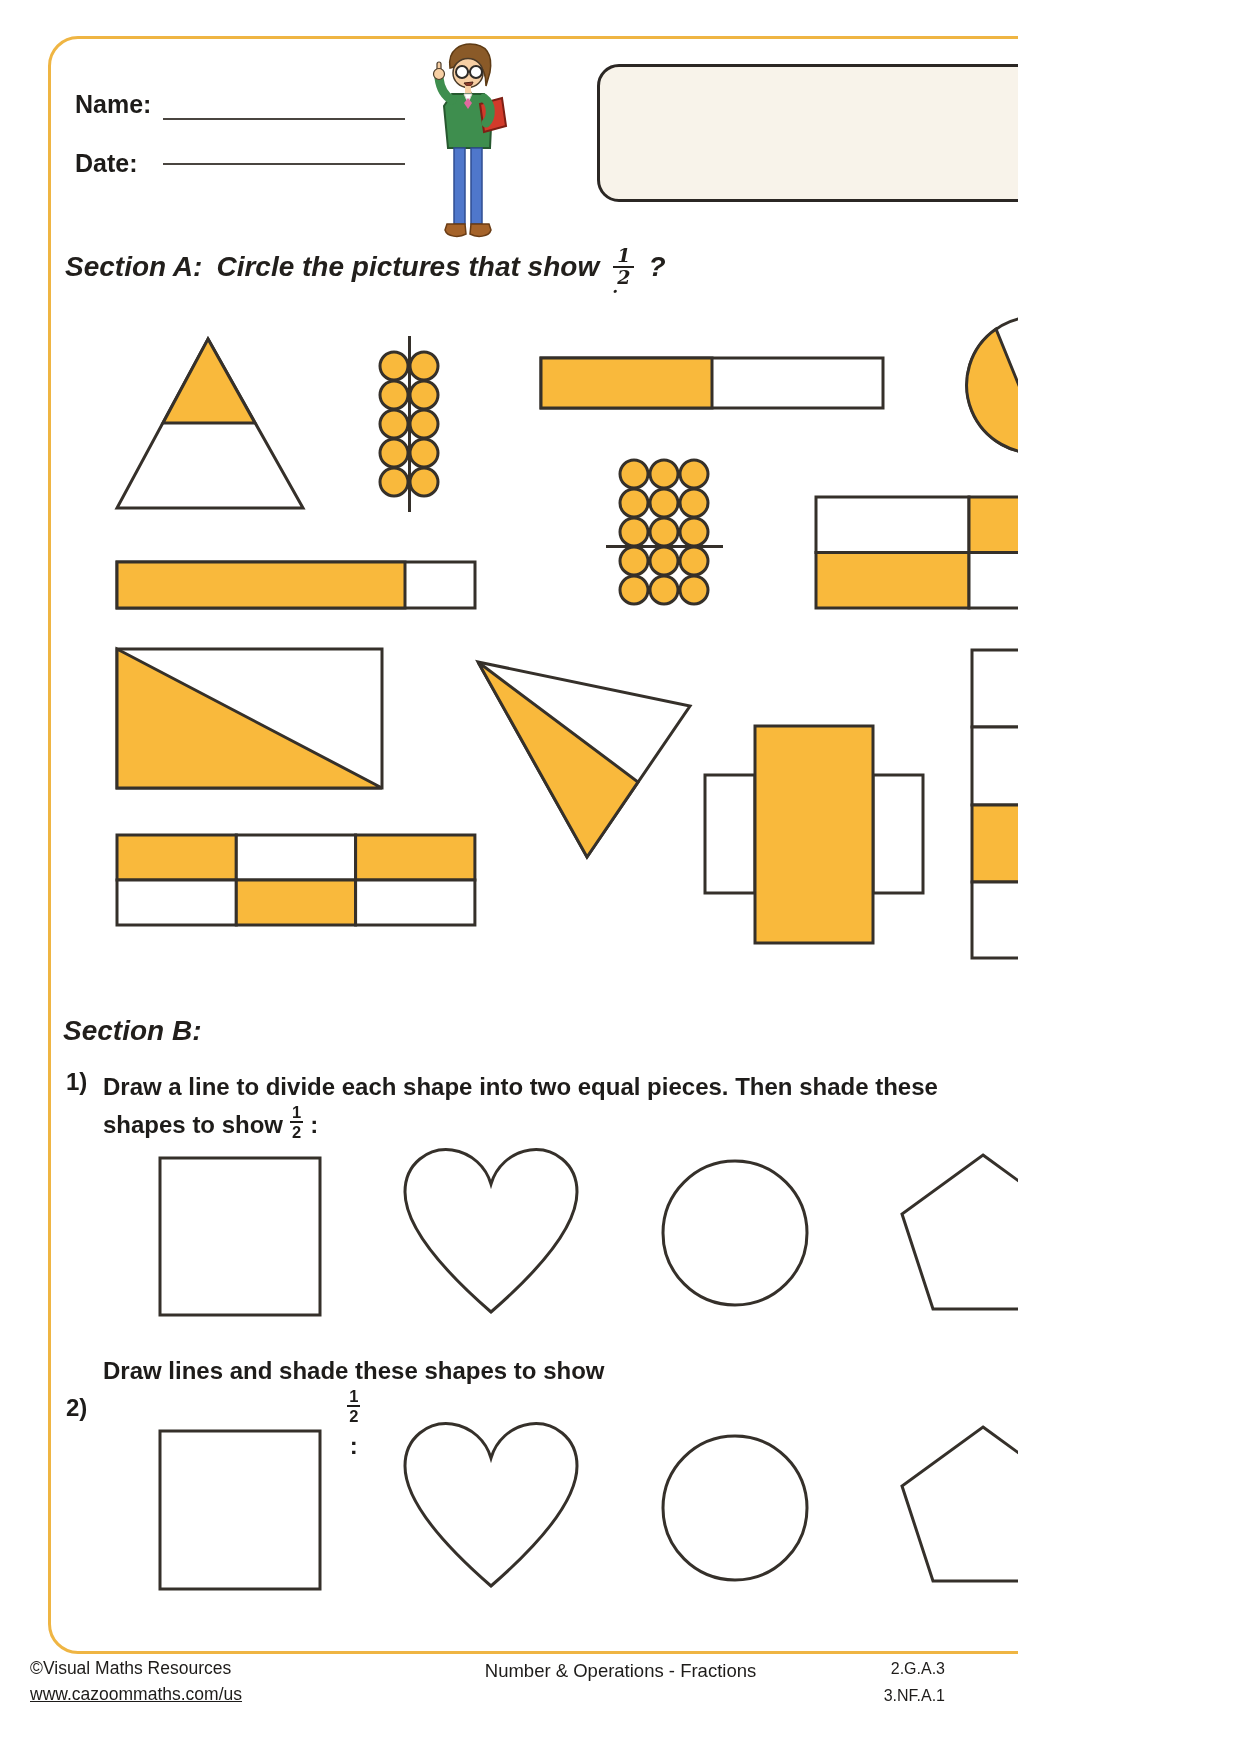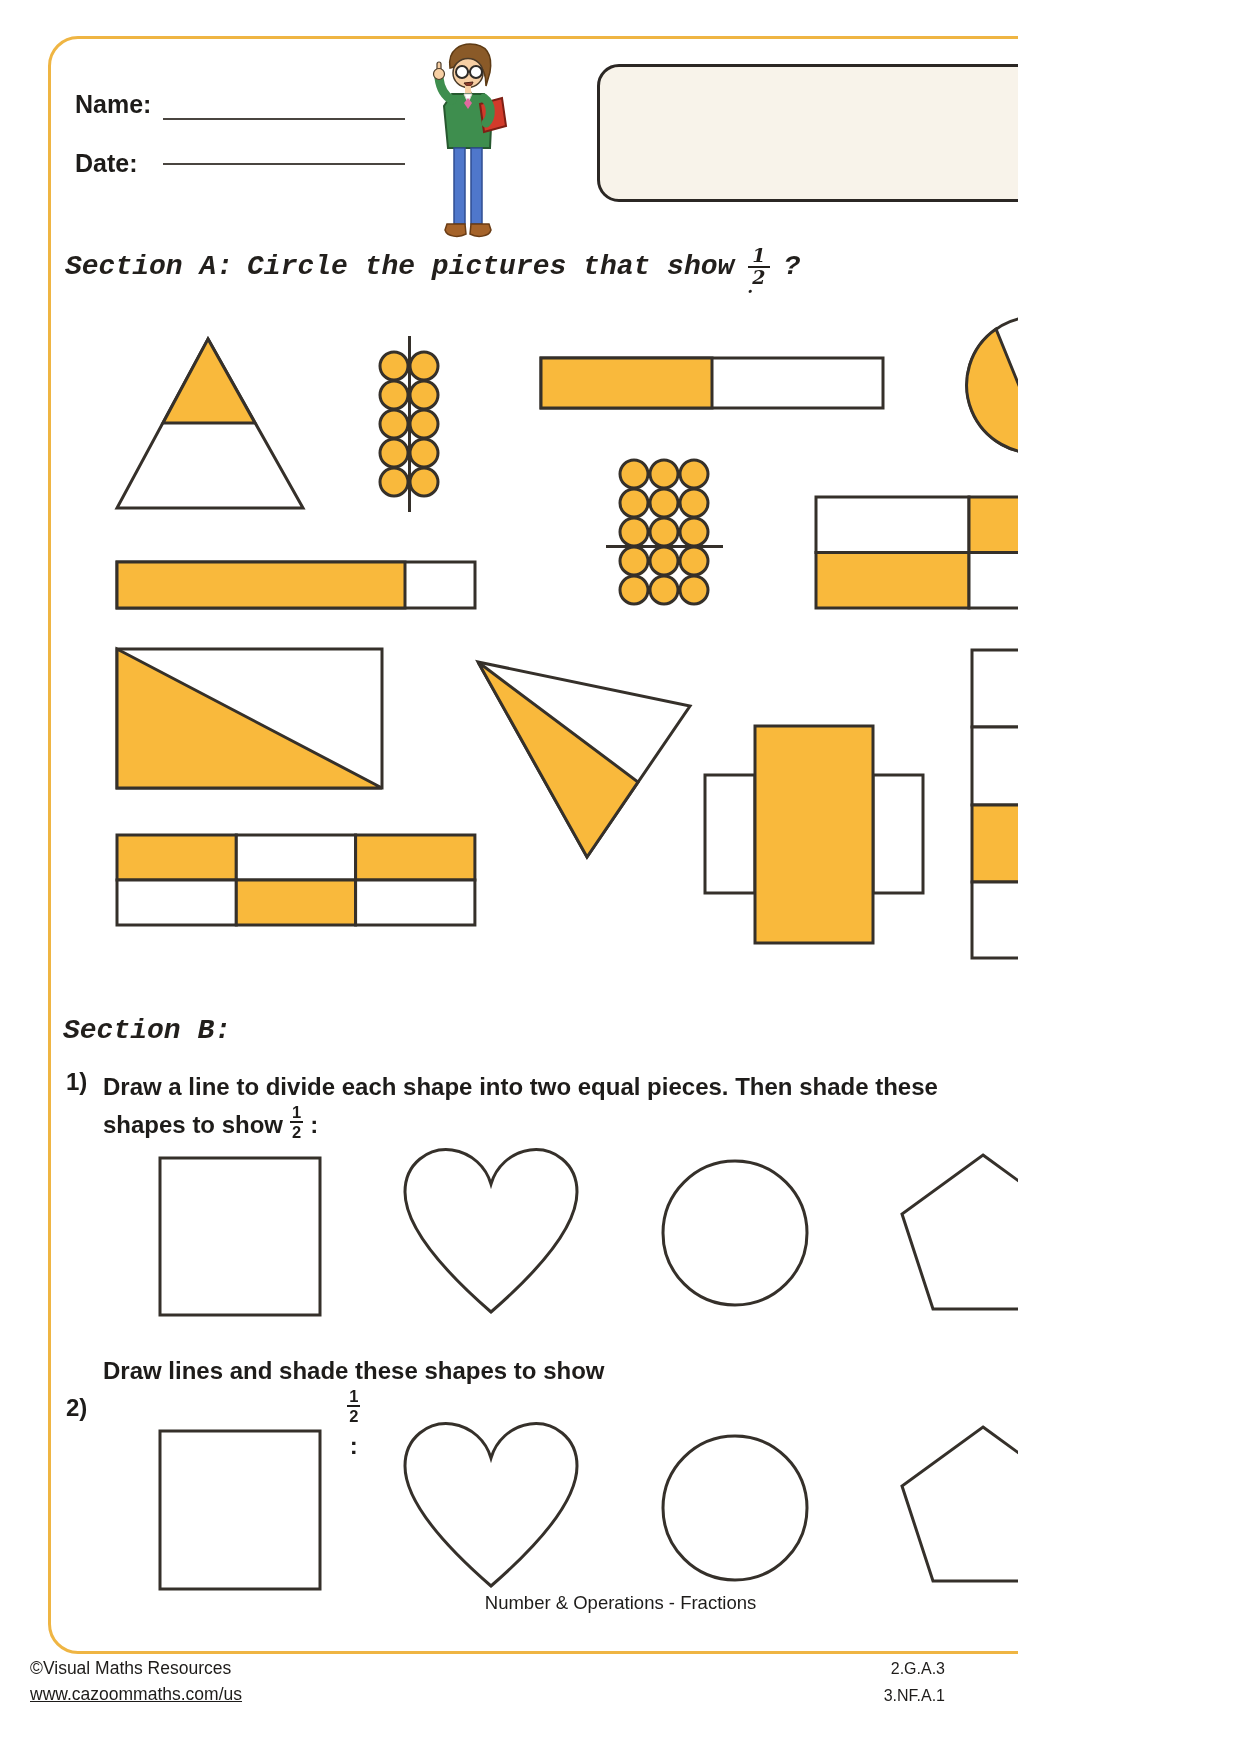--- a/index.html
+++ b/index.html
@@ -10,38 +10,38 @@
   #border-frame{left:48px;top:36px;width:1116px;height:1612px;border:3px solid #efb543;border-radius:30px;}
   
   .hdr-label{font-size:25px;font-weight:700;color:#1e1c1a;}
   .write-line{border-bottom:2px solid #4a4540;width:242px;height:24px;}
   #title-box{left:597px;top:64px;width:570px;height:132px;background:#f8f3ea;border:3px solid #2b2724;border-radius:22px;}
   #page-title{left:630px;top:101px;font-family:"DejaVu Sans",sans-serif;font-size:47px;font-weight:800;letter-spacing:.5px;color:#1c1a18;}
   #logo-wrap{left:1060px;top:100px;width:92px;text-align:center;}
   #logo-square{width:48px;height:54px;background:#171412;margin:0 auto;}
   #logo-text{font-family:"DejaVu Serif",serif;font-weight:700;font-size:20px;color:#171412;margin-top:1px;letter-spacing:.5px;}
   
-  .serif-head{font-family:Liberation Mono, monospace;font-style:italic;font-weight:700;font-size:28px;color:#221f1c;}
+  .serif-head{font-family:Liberation Sans, sans-serif;font-style:italic;font-weight:700;font-size:28px;color:#221f1c;}
   #sa-head{left:65px;top:246px;display:flex;align-items:center;gap:14px;}
   
   .frac-serif{display:inline-flex;flex-direction:column;align-items:center;position:relative;
               font-family:"DejaVu Serif",serif;font-style:italic;font-weight:700;font-size:19px;line-height:1.05;}
   .frac-serif .num{padding:0 4px;border-bottom:2px solid #221f1c;}
   .frac-serif .dot{position:absolute;left:-1px;bottom:-9px;font-size:17px;}
   
   .q-row{left:66px;display:flex;align-items:flex-start;font-size:24px;font-weight:700;color:#1e1c1a;}
   .q-num{width:37px;flex:0 0 37px;}
   .q-line{line-height:37px;}
   .frac-sans{display:inline-flex;flex-direction:column;align-items:center;vertical-align:middle;
              font-size:16.5px;line-height:1.1;margin:0 7px;transform:translateY(-2px);}
   .frac-sans .num{border-bottom:2.5px solid #1e1c1a;padding:0 2px;}
   
   .foot{font-size:17.5px;font-weight:400;color:#1e1c1a;}
   #foot-url{text-decoration:underline;color:#1e1c1a;cursor:pointer;}
-  #foot-center{left:0;top:1592px;width:1241px;text-align:center;font-size:18.5px;}
+  #foot-center{left:0;top:1660px;width:1241px;text-align:center;font-size:18.5px;}
   #foot-right{right:73px;top:1655px;text-align:right;font-size:16px;line-height:27px;}
   
   svg .o{fill:#f9b93c;stroke:#35302a;stroke-width:3;}
   svg .w{fill:#ffffff;stroke:#35302a;stroke-width:3;}
   svg .ln{stroke:#35302a;stroke-width:3;fill:none;}
 </style>
 </head>
 <body>
 
 <div id="page">

